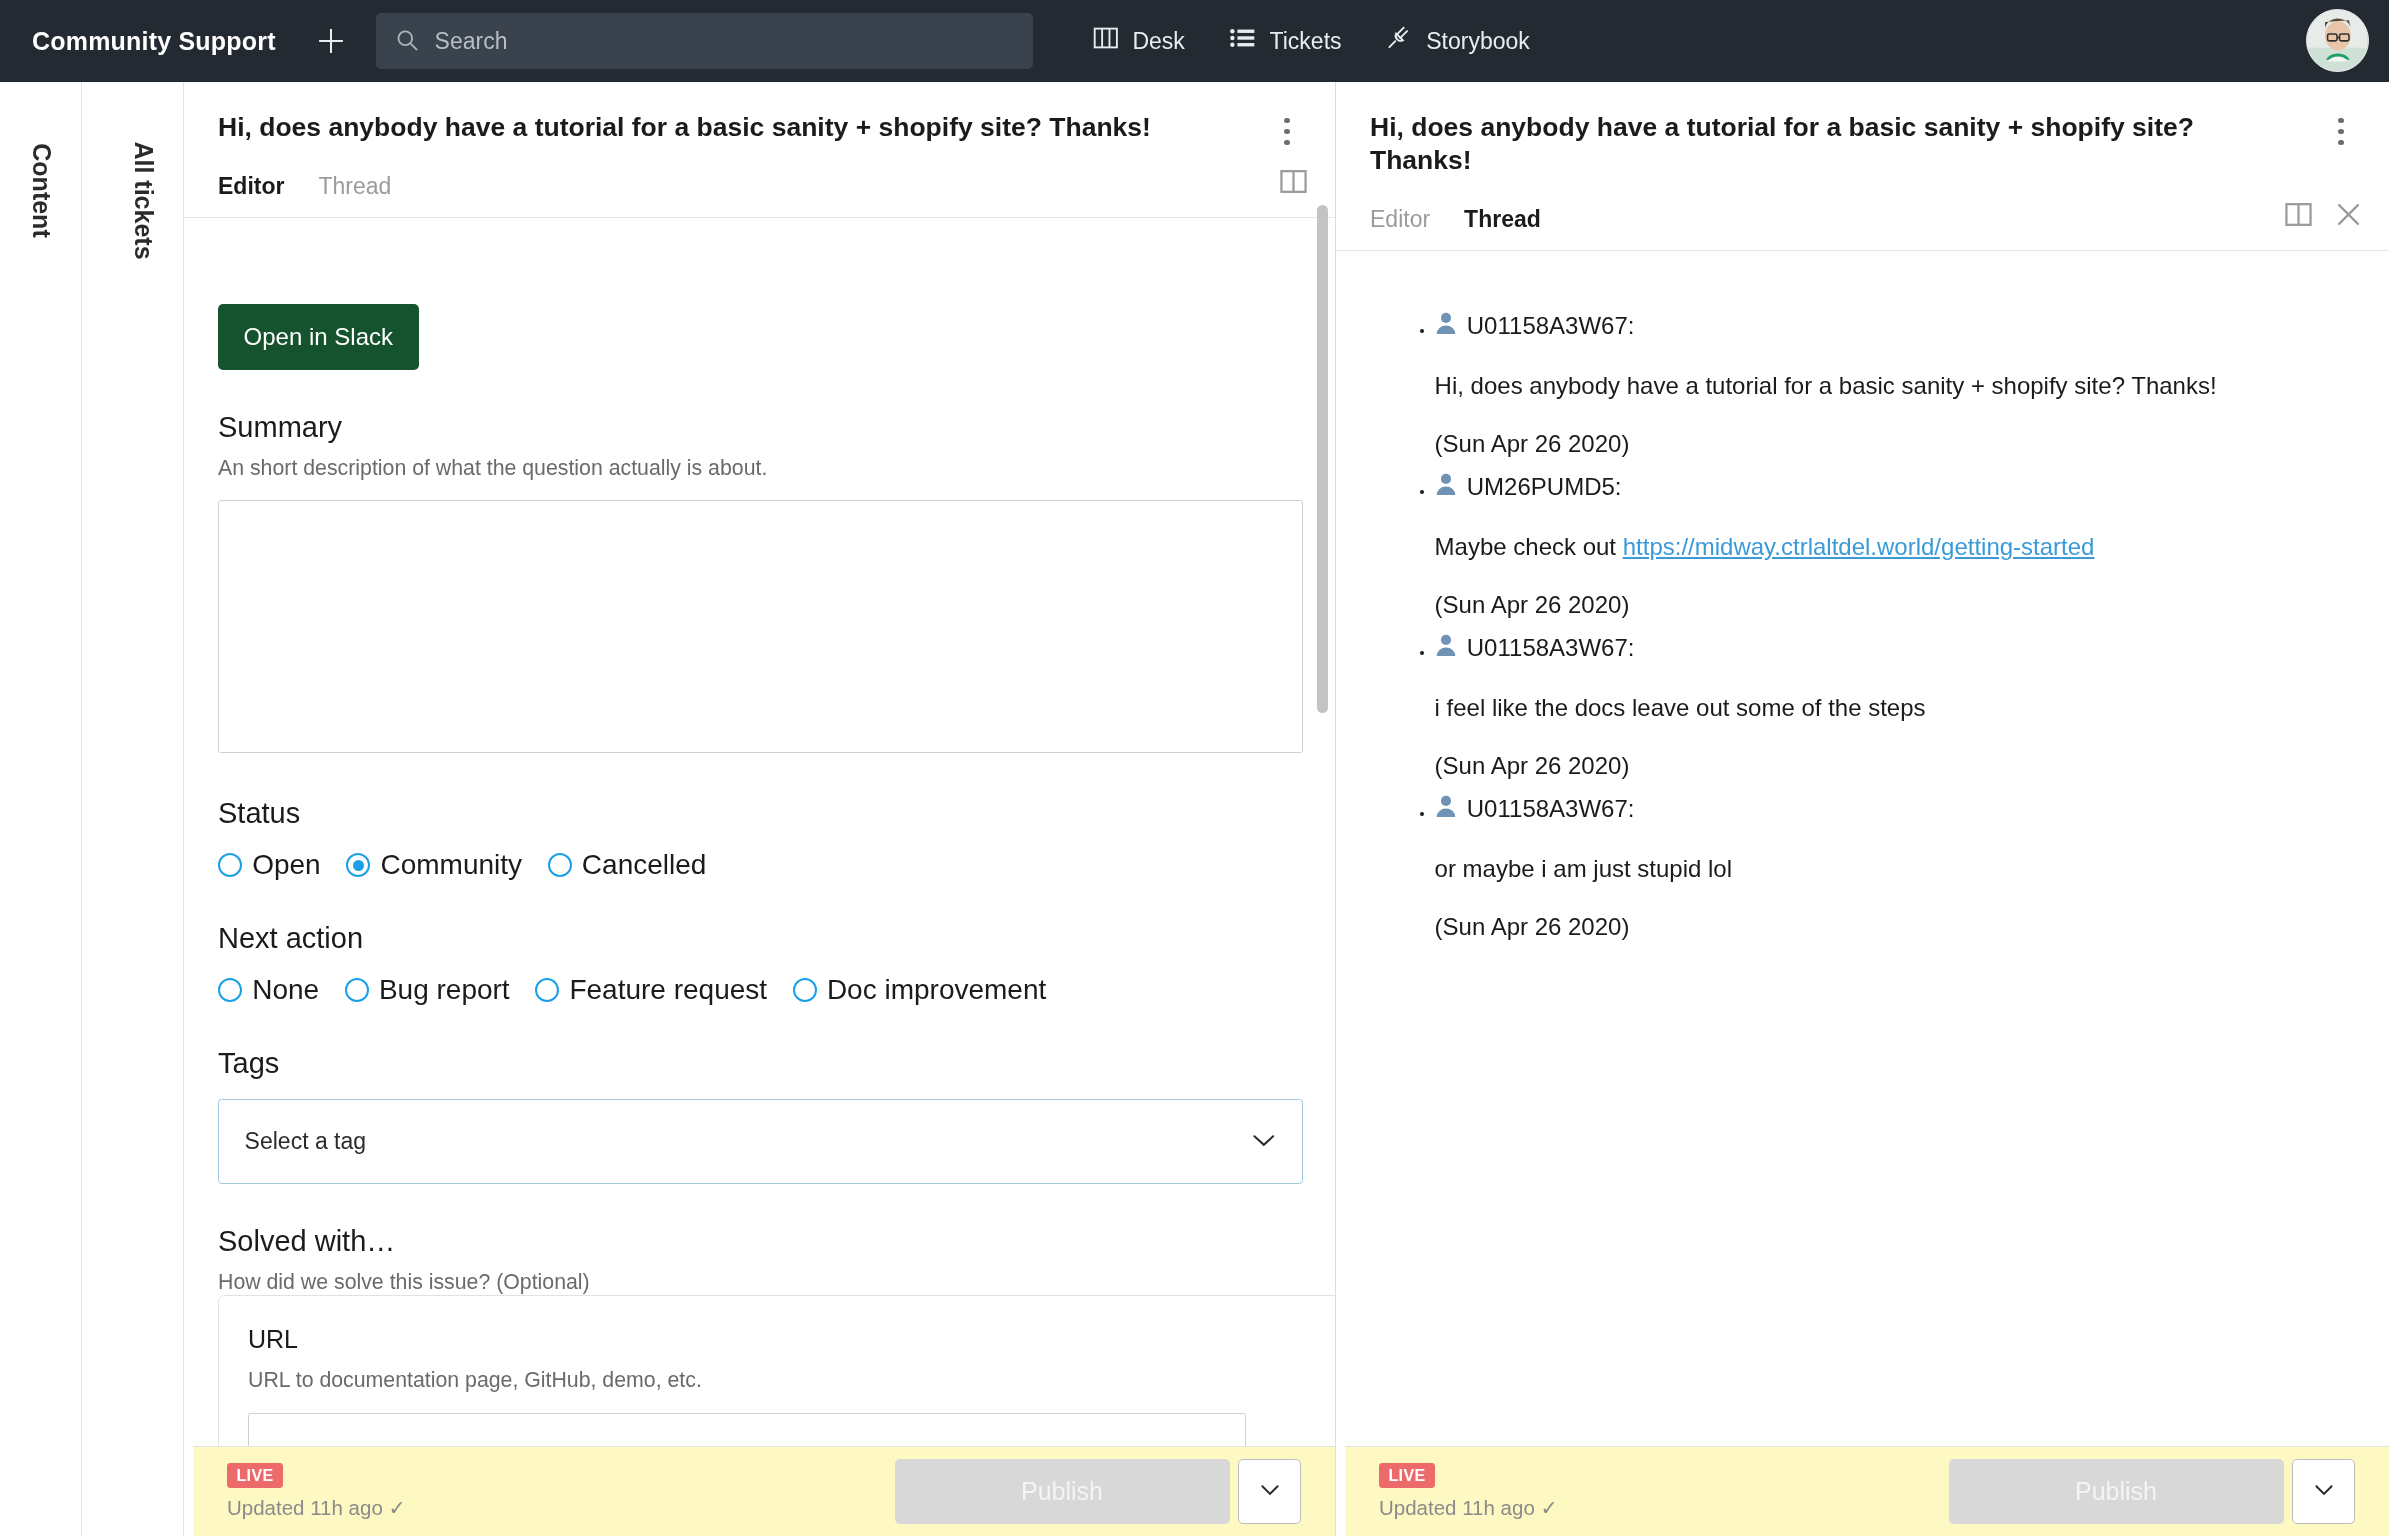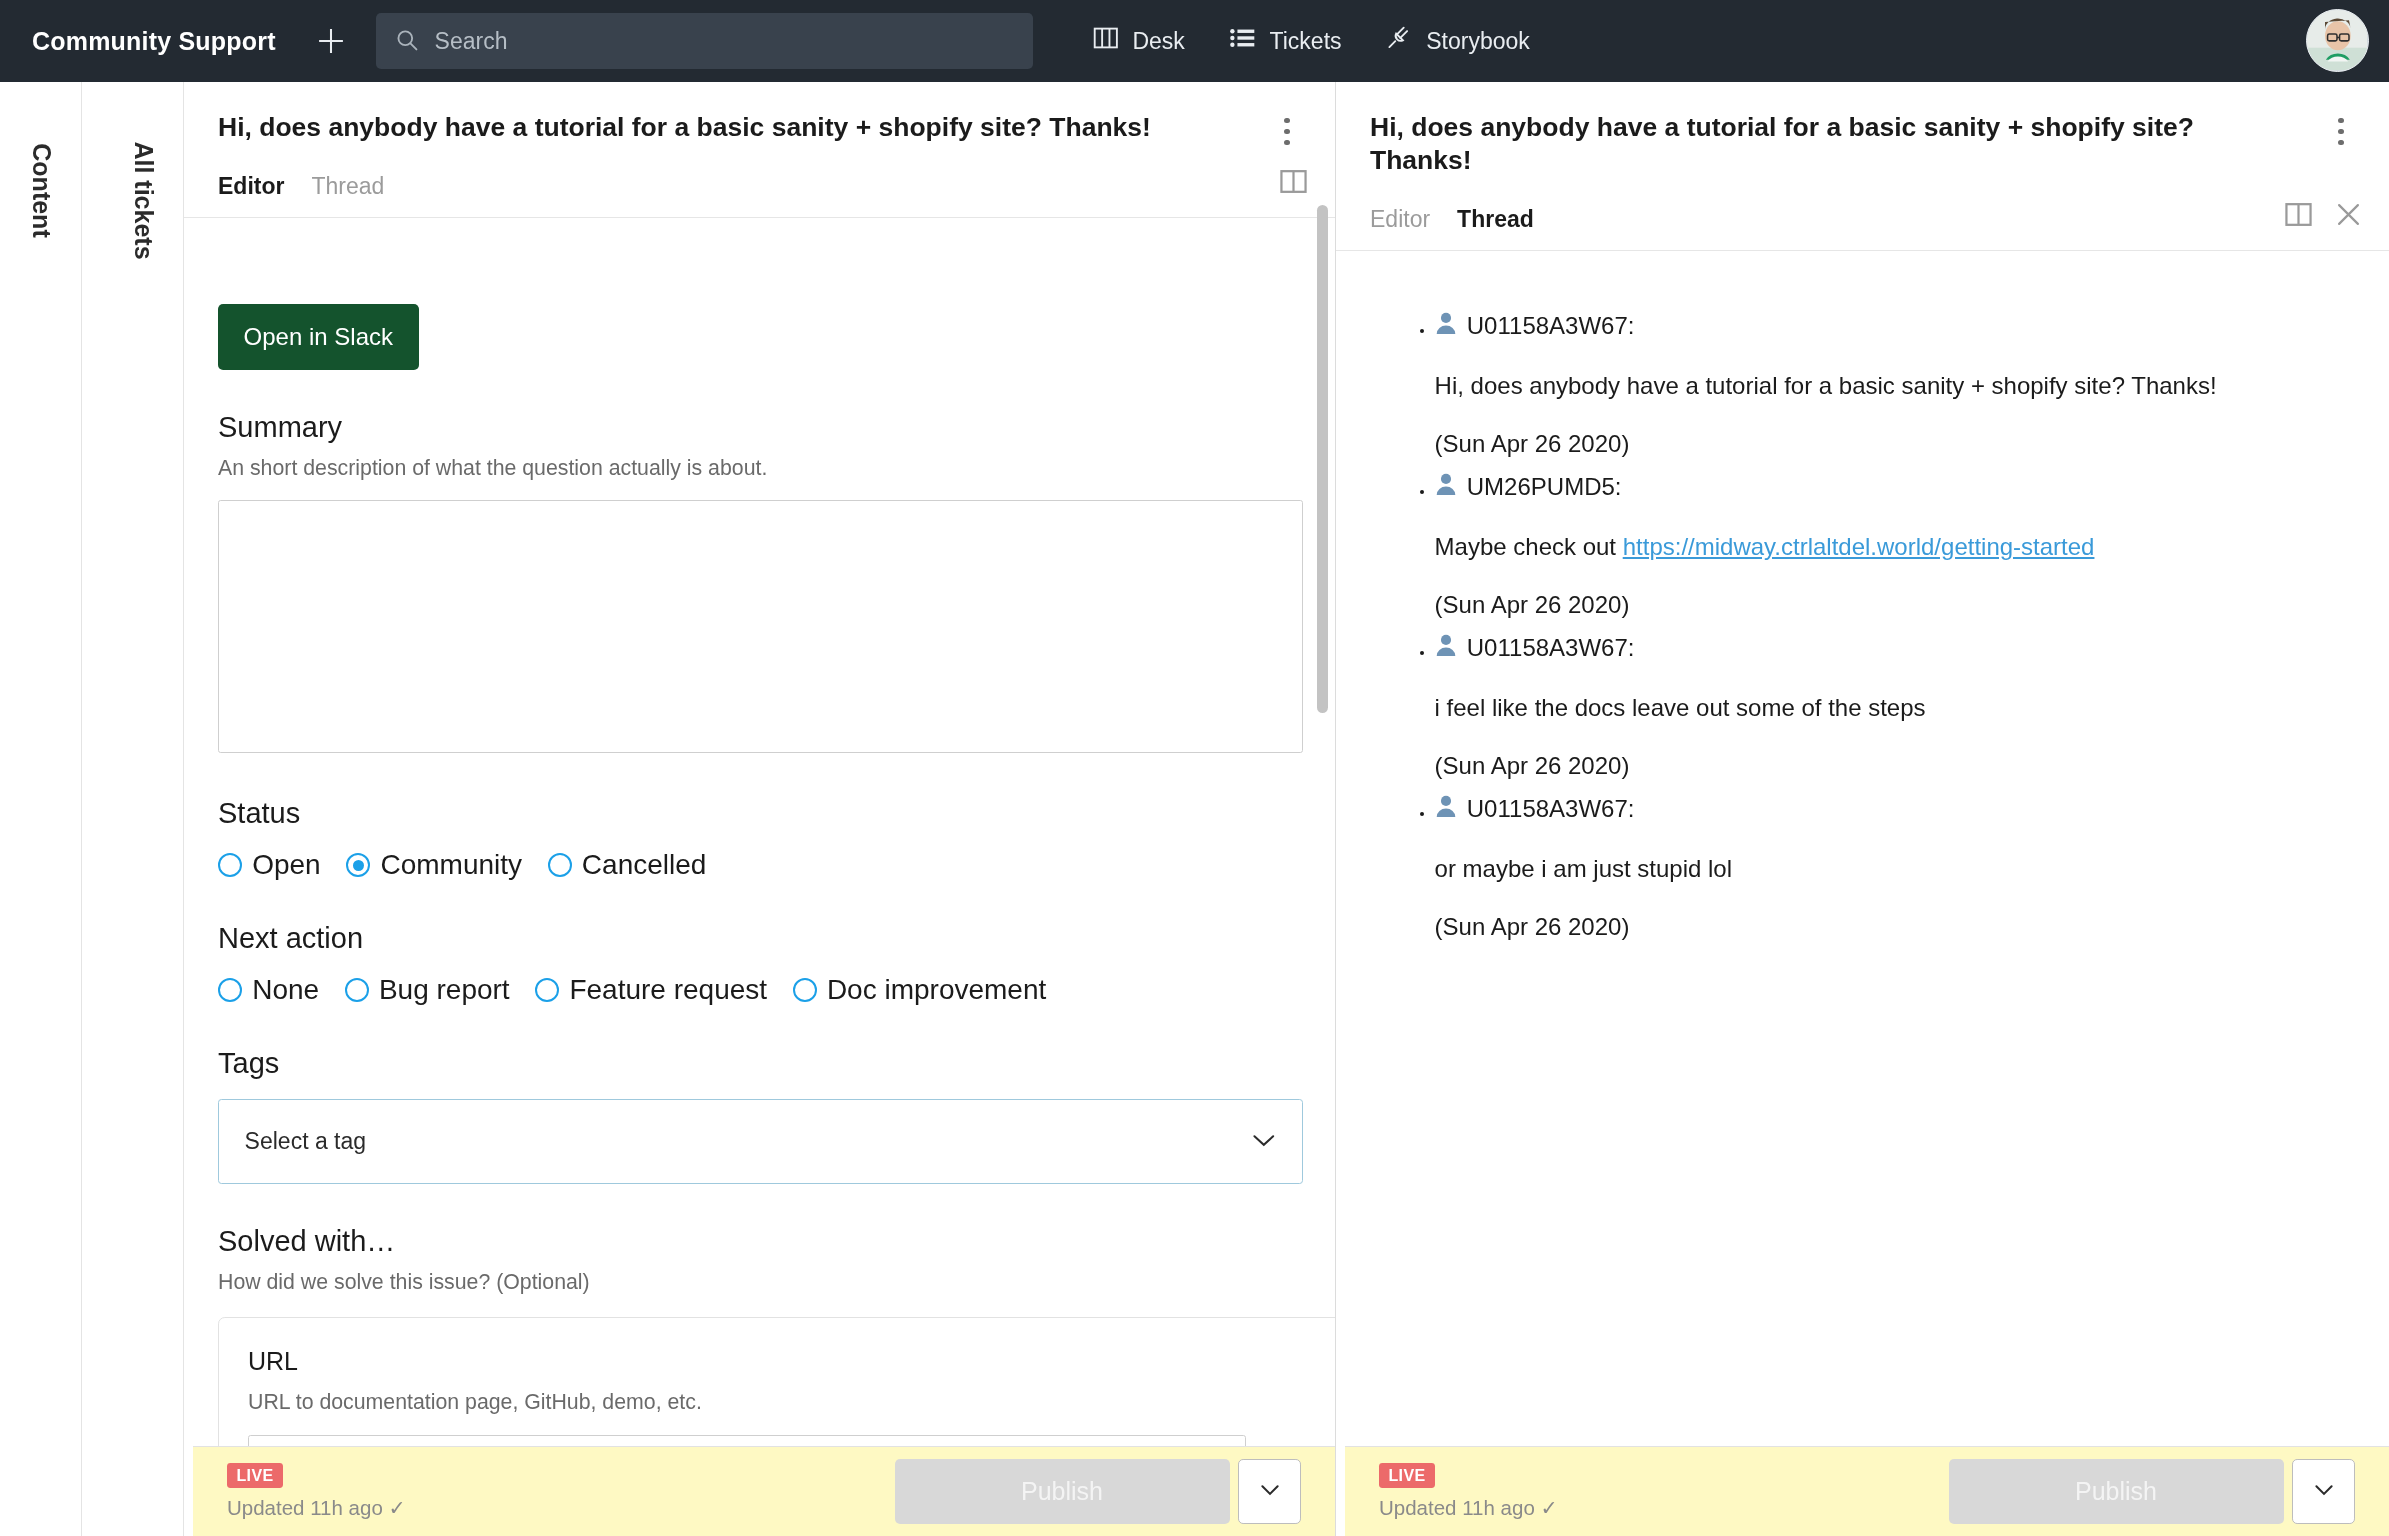--- a/index.html
+++ b/index.html
@@ -74,21 +74,21 @@
     line-height: 1.25; padding-right: 60px;
   }
   .kebab {
     position: absolute; right: 31px; top: 29px;
     width: 34px; height: 41px; display: flex; flex-direction: column;
     align-items: center; justify-content: center; gap: 6px; cursor: pointer;
   }
   .kebab i { width: 5.1px; height: 5.1px; border-radius: 50%; background: #6d6d6d; display:block; }
 
   .tabs {
-    display: flex; align-items: center; gap: 27px;
+    display: flex; align-items: center; gap: 34px;
     padding: 0 34px; margin-top: 29px; position: relative;
     border-bottom: 0.9px solid #e6e6e6; padding-bottom: 17px;
   }
   .tab { font-size: 23px; cursor: pointer; }
   .tab.active { color: #1b1b1b; font-weight: 700; }
   .tab.idle { color: #9b9b9b; }
   .tabs-right {
     position: absolute; right: 25.6px; top: -6.8px;
     display: flex; align-items: center; gap: 20.5px;
   }
@@ -124,21 +124,21 @@
   }
   .radio-label { font-size: 28px; color: #1b1b1b; white-space: nowrap; }
   .tag-select {
     width: 1085px; height: 85px; margin-top: 19px;
     border: 0.9px solid #9fc9dd; border-radius: 3.4px; background: #fff;
     display: flex; align-items: center; justify-content: space-between;
     padding: 0 25.6px; cursor: pointer;
   }
   .tag-select .val { font-size: 23px; color: #2b2b2b; }
   .solved-card {
-    width: 1238px; margin-top: 22px;
+    width: 1238px; 
     border: 0.9px solid #e2e2e2; border-radius: 6.8px; padding: 29px 29px 0 29px;
   }
   .solved-card .lbl { font-size: 25px; color: #1b1b1b; }
   .solved-card .sub { font-size: 21.3px; color: #6a6a6a; margin-top: 13.7px; }
   .url-input {
     width: 998px; height: 56px; margin-top: 20.5px;
     border: 0.9px solid #cfcfcf; border-radius: 2.6px;
     font-family: inherit; font-size: 21.3px; padding: 0 12px;
   }
 

